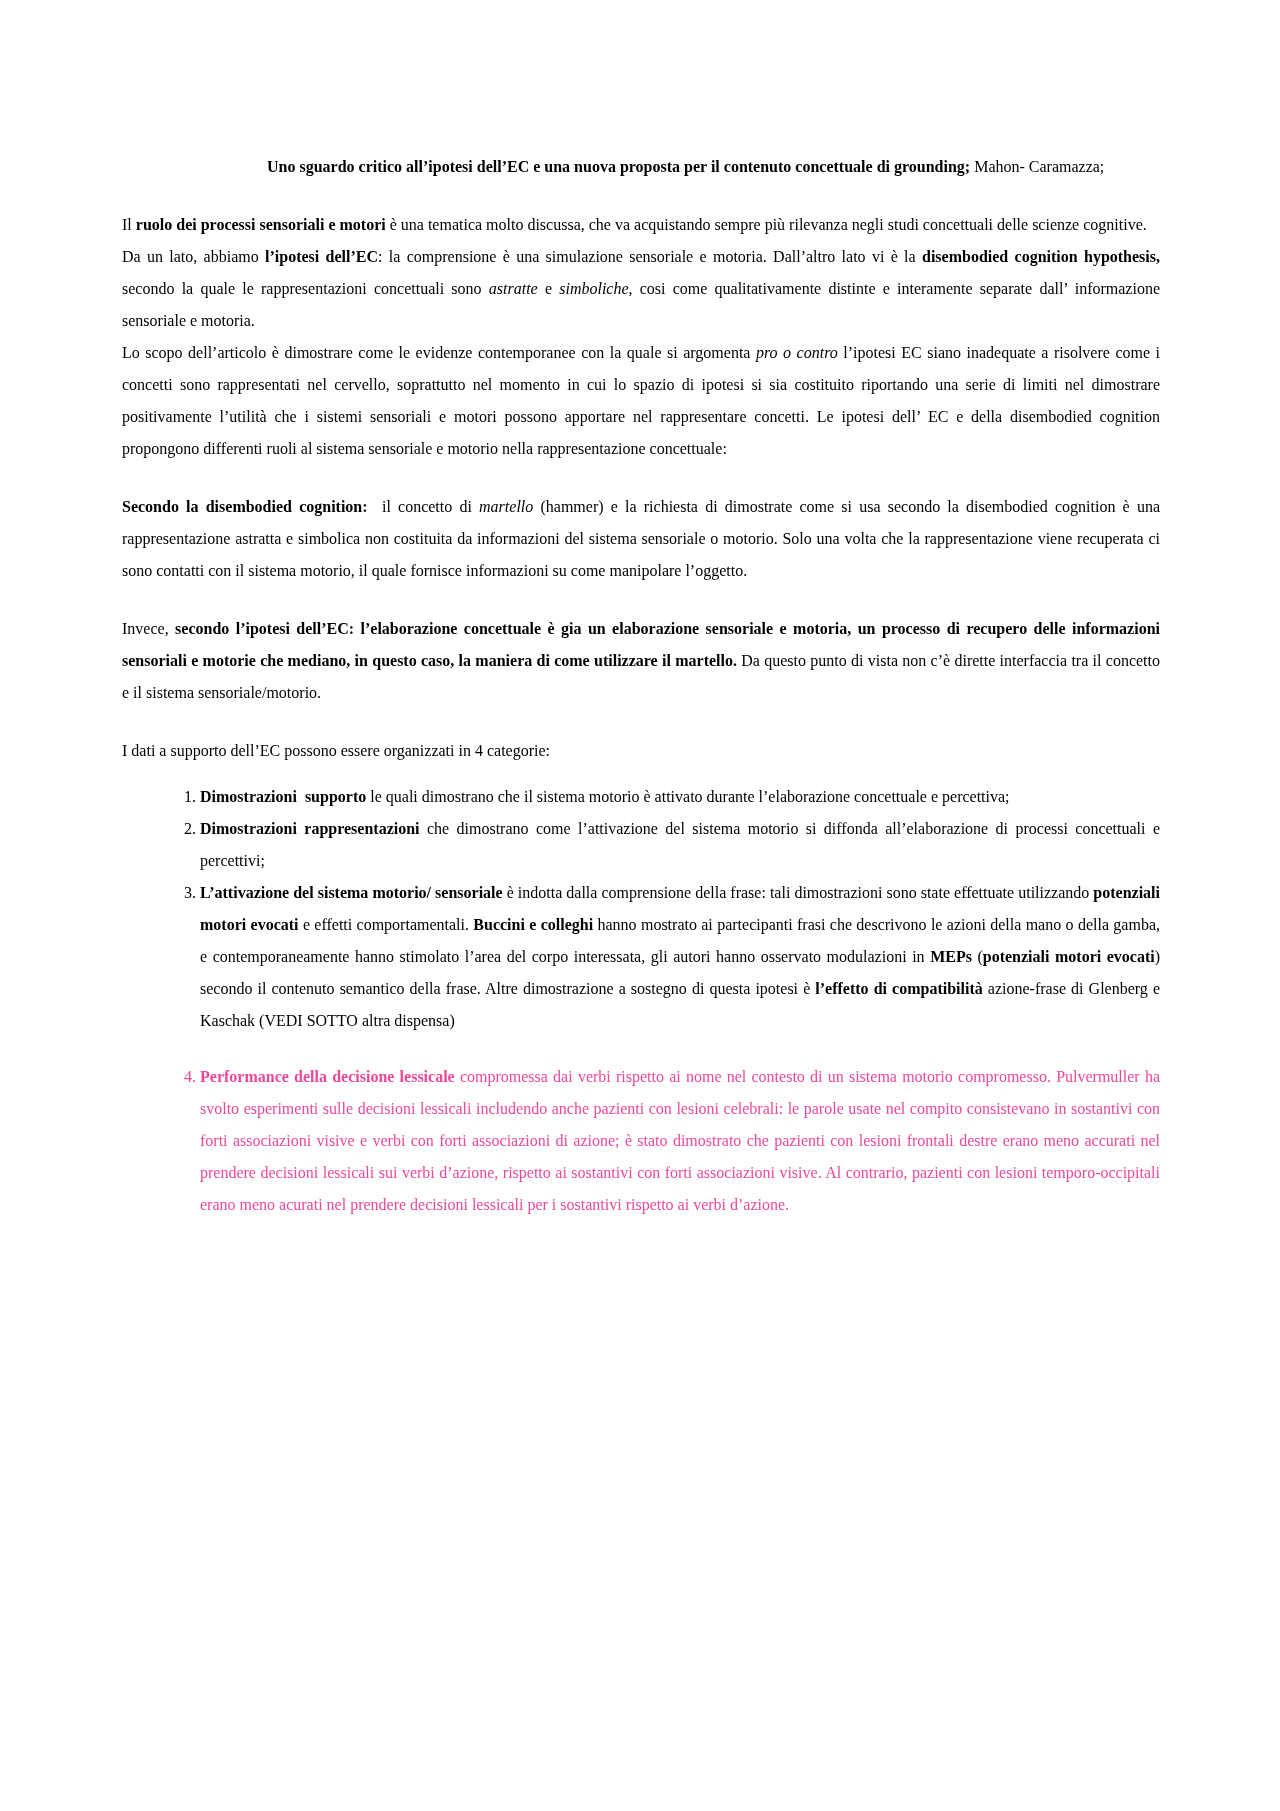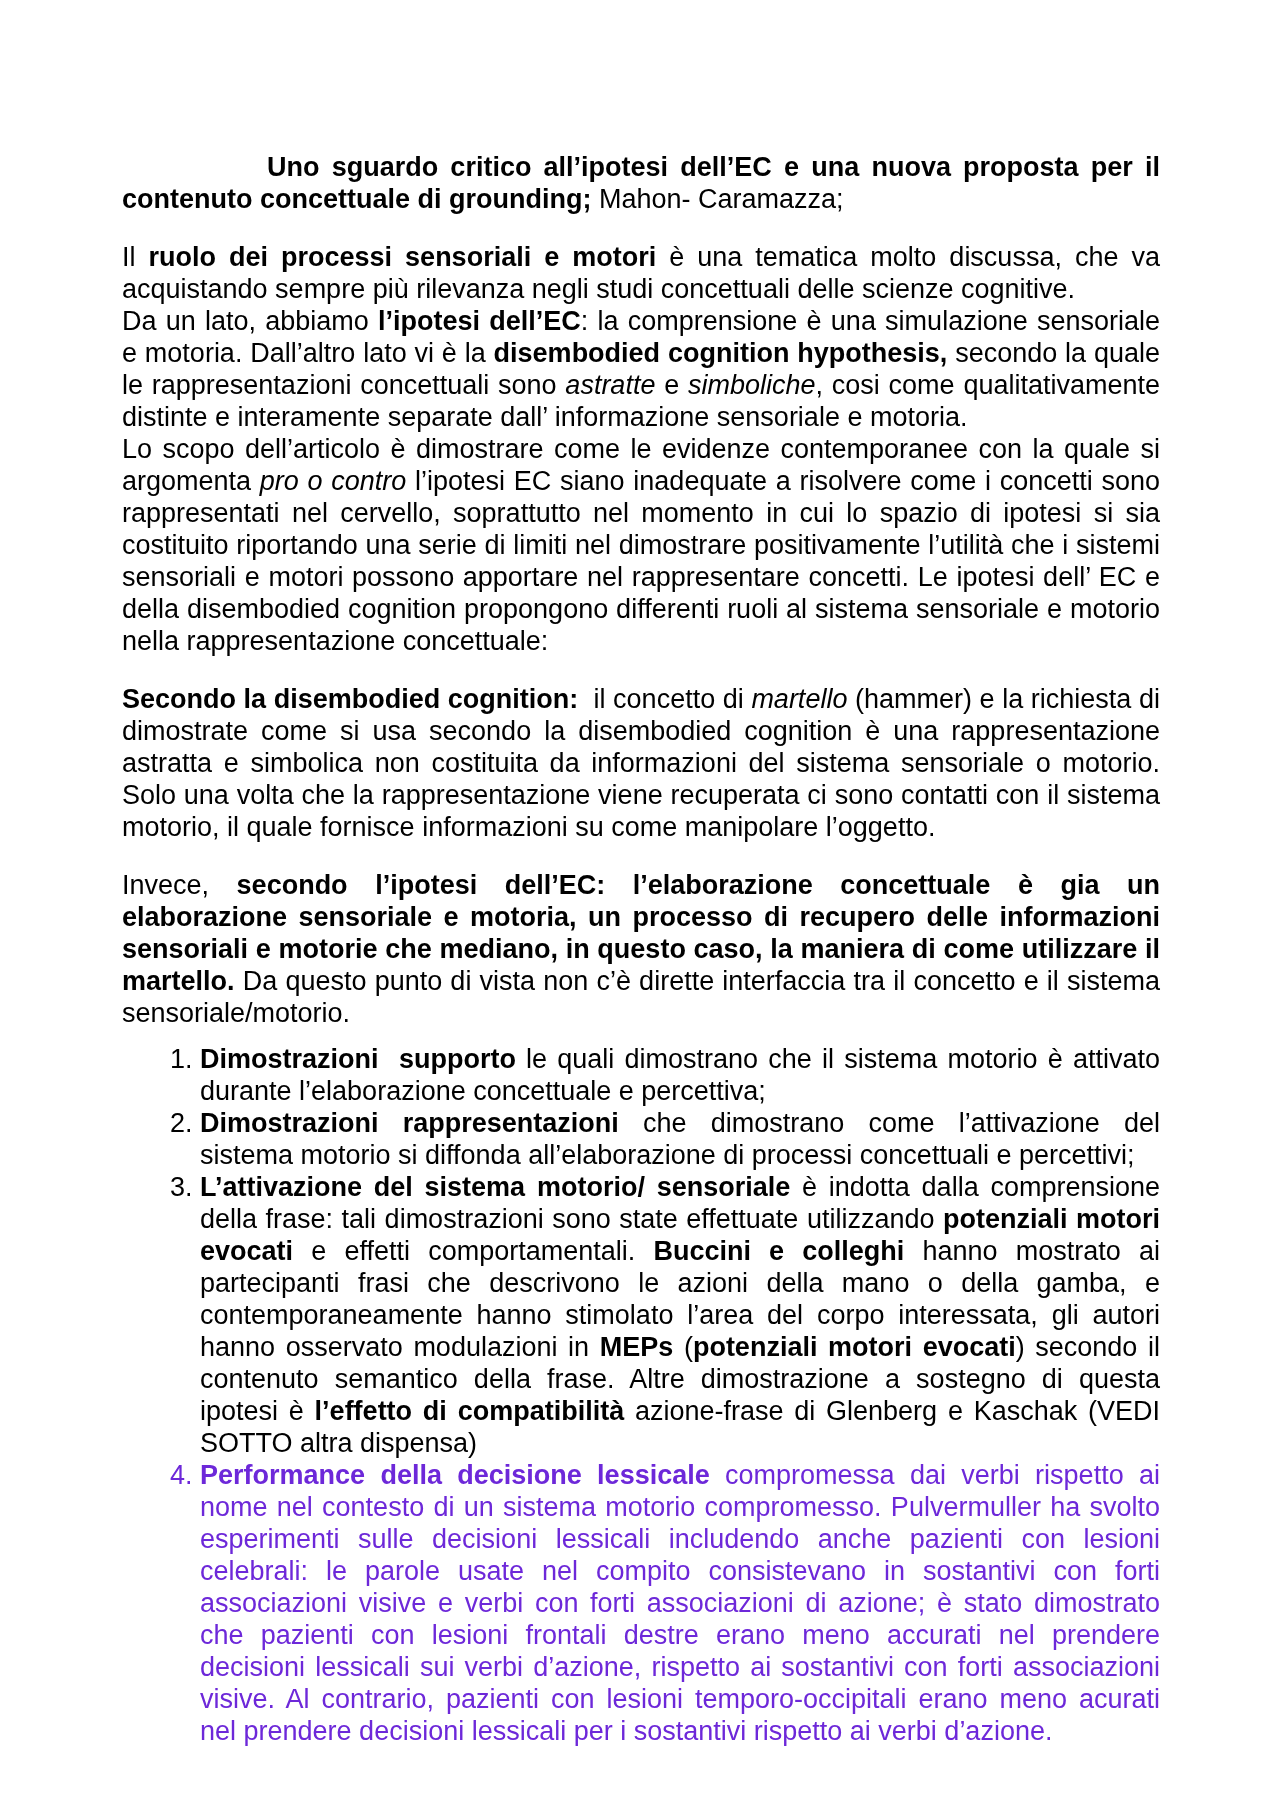--- a/index.html
+++ b/index.html
@@ -1,44 +1,45 @@
 <!DOCTYPE html>
 <html><head>
 <meta charset="utf-8">
 <style>
   html, body { margin: 0; padding: 0; background: #ffffff; }
   body { width: 1280px; height: 1811px; position: relative; overflow: hidden; }
   .page {
     position: absolute; left: 122px; top: 151px; width: 1038px;
-    font-family: Liberation Sans, sans-serif; font-size: 27px; line-height: 32px;
+    font-family: Liberation Serif, serif; font-size: 16px; line-height: 32px;
     color: #000;
   }
   p { margin: 0; text-align: justify; }
   .gap { margin-top: 26px; }
   .title { text-indent: 145px; }
   b { font-weight: bold; }
   i { font-style: italic; }
   ol { margin: 14px 0 0 0; padding: 0 0 0 78px; }
   ol li { text-align: justify; padding-left: 0; }
   ol li::marker { font-weight: normal; }
-  .grey { color: #6d28d9; }
+  .grey { color: #ec4899; margin-top: 24px; }
 </style>
 </head>
 <body>
 
 <div class="page">
 
   <p class="title"><b>Uno sguardo critico all’ipotesi dell’EC e una nuova proposta per il contenuto concettuale di grounding;</b><span> Mahon- Caramazza;</span></p>
 
   <p class="gap"><span>Il </span><b>ruolo dei processi sensoriali e motori</b><span> è una tematica molto discussa, che va acquistando sempre più rilevanza negli studi concettuali delle scienze cognitive.</span><br><span>Da un lato, abbiamo </span><b>l’ipotesi dell’EC</b><span>: la comprensione è una simulazione sensoriale e motoria.</span> <span>Dall’altro lato vi è la </span><b>disembodied cognition hypothesis,</b><span> secondo la quale le rappresentazioni concettuali sono </span><i>astratte</i><span> e </span><i>simboliche</i><span>, cosi come qualitativamente distinte e interamente separate dall’ informazione sensoriale e motoria.</span><br><span>Lo scopo dell’articolo è dimostrare come le evidenze contemporanee con la quale si argomenta </span><i>pro o contro</i><span> l’ipotesi EC siano inadequate a risolvere come i concetti sono rappresentati nel cervello, soprattutto nel momento in cui lo spazio di ipotesi si sia costituito riportando una serie di limiti nel dimostrare positivamente l’utilità che i sistemi sensoriali e motori possono apportare nel rappresentare concetti. Le ipotesi dell’ EC e della disembodied cognition propongono differenti ruoli al sistema sensoriale e motorio nella rappresentazione concettuale:</span></p>
 
   <p class="gap"><b>Secondo la disembodied cognition:</b><span style="white-space:pre-wrap">  il concetto di </span><i>martello</i><span> (hammer) e la richiesta di dimostrate come si usa secondo la disembodied cognition è una rappresentazione astratta e simbolica non costituita da informazioni del sistema sensoriale o motorio. Solo una volta che la rappresentazione viene recuperata ci sono contatti con il sistema motorio, il quale fornisce informazioni su come manipolare l’oggetto.</span></p>
 
   <p class="gap"><span>Invece, </span><b>secondo l’ipotesi dell’EC: l’elaborazione concettuale è gia un elaborazione sensoriale e motoria, un processo di recupero delle informazioni sensoriali e motorie che mediano, in questo caso, la maniera di come utilizzare il martello.</b><span> Da questo punto di vista non c’è dirette interfaccia tra il concetto e il sistema sensoriale/motorio.</span></p>
 
+  <p class="gap">I dati a supporto dell’EC possono essere organizzati in 4 categorie:</p>
 
   <ol>
     <li><b style="white-space:pre-wrap">Dimostrazioni  supporto</b><span> le quali dimostrano che il sistema motorio è attivato durante l’elaborazione concettuale e percettiva;</span></li>
     <li><b>Dimostrazioni rappresentazioni</b><span> che dimostrano come l’attivazione del sistema motorio si diffonda all’elaborazione di processi concettuali e percettivi;</span></li>
     <li><b>L’attivazione del sistema motorio/ sensoriale</b><span> è indotta dalla comprensione della frase: tali dimostrazioni sono state effettuate utilizzando </span><b>potenziali motori evocati</b><span> e effetti comportamentali. </span><b>Buccini e colleghi</b><span> hanno mostrato ai partecipanti frasi che descrivono le azioni della mano o della gamba, e contemporaneamente hanno stimolato l’area del corpo interessata, gli autori hanno osservato modulazioni in </span><b>MEPs</b><span> (</span><b>potenziali motori evocati</b><span>) secondo il contenuto semantico della frase. Altre dimostrazione a sostegno di questa ipotesi è </span><b>l’effetto di compatibilità</b><span> azione-frase di Glenberg e Kaschak (VEDI SOTTO altra dispensa)</span></li>
     <li class="grey"><b>Performance della decisione lessicale</b><span> compromessa dai verbi rispetto ai nome nel contesto di un sistema motorio compromesso. Pulvermuller ha svolto esperimenti sulle decisioni lessicali includendo anche pazienti con lesioni celebrali: le parole usate nel compito consistevano in sostantivi con forti associazioni visive e verbi con forti associazioni di azione; è stato dimostrato che pazienti con lesioni frontali destre erano meno accurati nel prendere decisioni lessicali sui verbi d’azione, rispetto ai sostantivi con forti associazioni visive. Al contrario, pazienti con lesioni temporo-occipitali erano meno acurati nel prendere decisioni lessicali per i sostantivi rispetto ai verbi d’azione.</span></li>
   </ol>
 
 </div>
 

